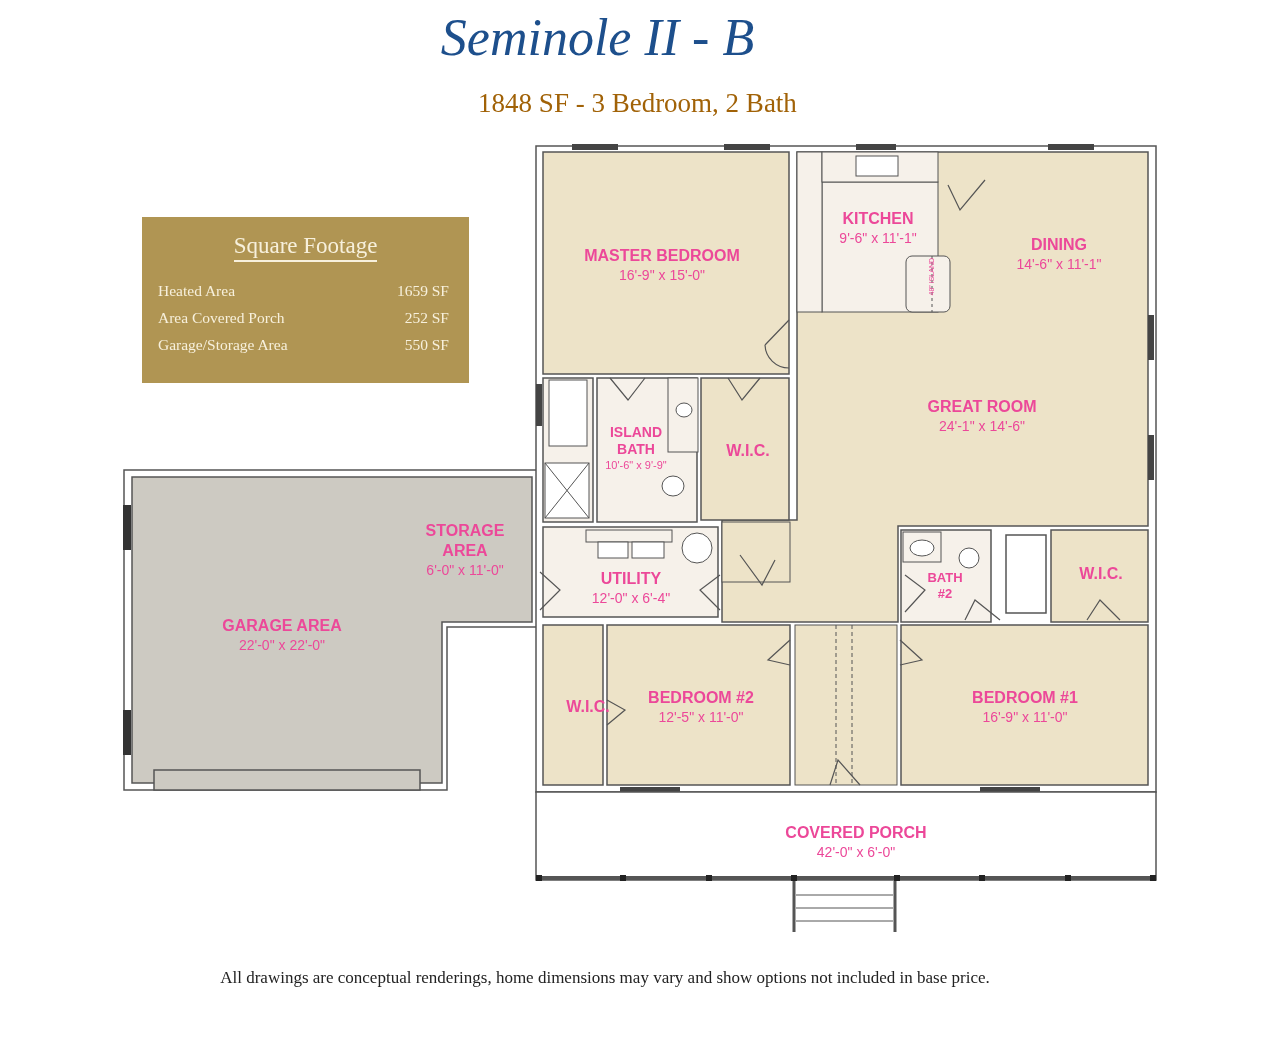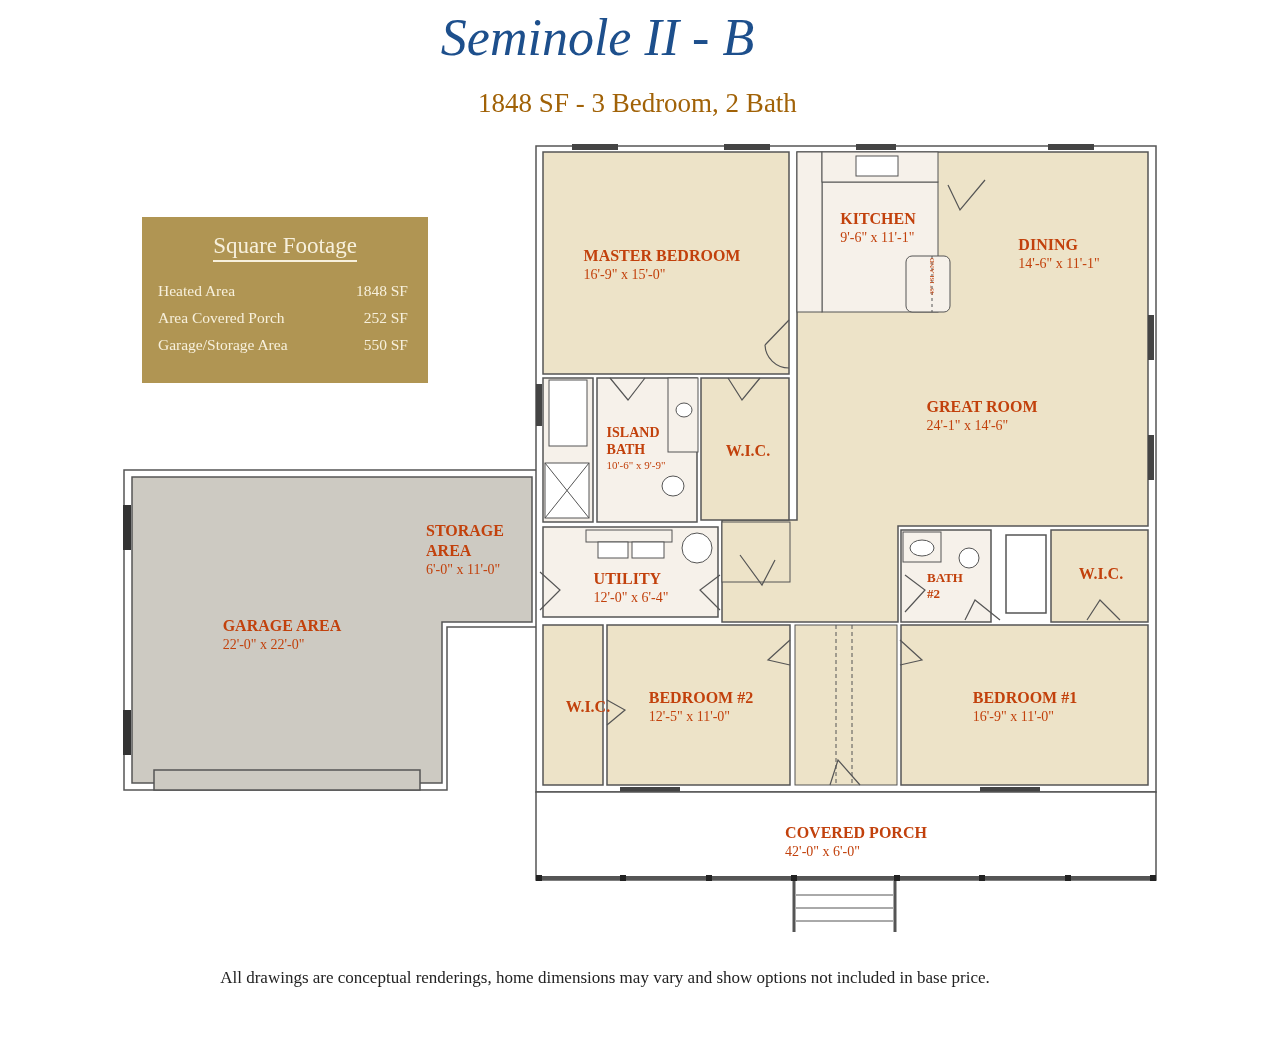--- a/index.html
+++ b/index.html
@@ -1,39 +1,39 @@
 <!DOCTYPE html>
 <html><head>
 <meta charset="utf-8">
 <style>
   html, body { margin:0; padding:0; background:#ffffff; }
   body { width:1275px; height:1039px; position:relative; overflow:hidden; font-family:"DejaVu Sans", sans-serif; }
   .title { position:absolute; left:0; top:8px; width:1195px; text-align:center; color:#1d4f8c; font-family:"Liberation Serif","DejaVu Serif",serif; font-style:italic; font-size:52px; line-height:60px; }
   .subtitle { position:absolute; left:0; top:66px; width:1275px; text-align:center; color:#a16207; font-family:"Liberation Serif","DejaVu Serif",serif; font-size:27px; line-height:32px;margin-top:21px; }
-  .sqft { position:absolute; left:142px; top:217px; width:286px; height:166px; background:#b09553; color:#f7f0dc; font-family:"Liberation Serif","DejaVu Serif",serif; }
+  .sqft { position:absolute; left:142px; top:217px; width:286px; height:166px; background:#b09553; color:#f7f0dc; font-family:"Liberation Serif","DejaVu Serif",serif;padding-left:41px; }
   .sqft .hdr { position:absolute; top:16px; left:0; width:100%; text-align:center; font-size:23px; }
   .sqft .hdr span { border-bottom:2px solid #f7f0dc; padding-bottom:2px; }
   .sqft .row { position:absolute; left:16px; right:20px; font-size:15.5px; display:flex; justify-content:space-between; }
   svg.plan { position:absolute; left:0; top:0; }
-  .lbl { position:absolute; color:#c2410c; font-family:Liberation Serif, serif; transform:translateX(-50%); white-space:nowrap; }
+  .lbl { position:absolute; text-align:center; color:#ec4899; font-family:Liberation Sans, sans-serif; transform:translateX(-50%); white-space:nowrap; }
   .lbl .n { font-weight:bold; font-size:16px; line-height:20px; }
   .lbl .d { font-size:14px; line-height:18px; }
   .footer { position:absolute; left:0; top:968px; width:1210px; text-align:center; font-family:"Liberation Serif","DejaVu Serif",serif; font-size:17px; color:#222; }
 </style>
 </head>
 <body>
 
 <div class="title">Seminole II - B</div>
 <div class="subtitle">1848 SF - 3 Bedroom, 2 Bath</div>
 
 <div class="sqft">
   <div class="hdr"><span>Square Footage</span></div>
   <div class="row" style="top:65px">
     <span>Heated Area</span>
-    <span>1848 SF</span>
+    <span>1659 SF</span>
   </div>
   <div class="row" style="top:92px">
     <span>Area Covered Porch</span>
     <span>252 SF</span>
   </div>
   <div class="row" style="top:119px">
     <span>Garage/Storage Area</span>
     <span>550 SF</span>
   </div>
 </div>

